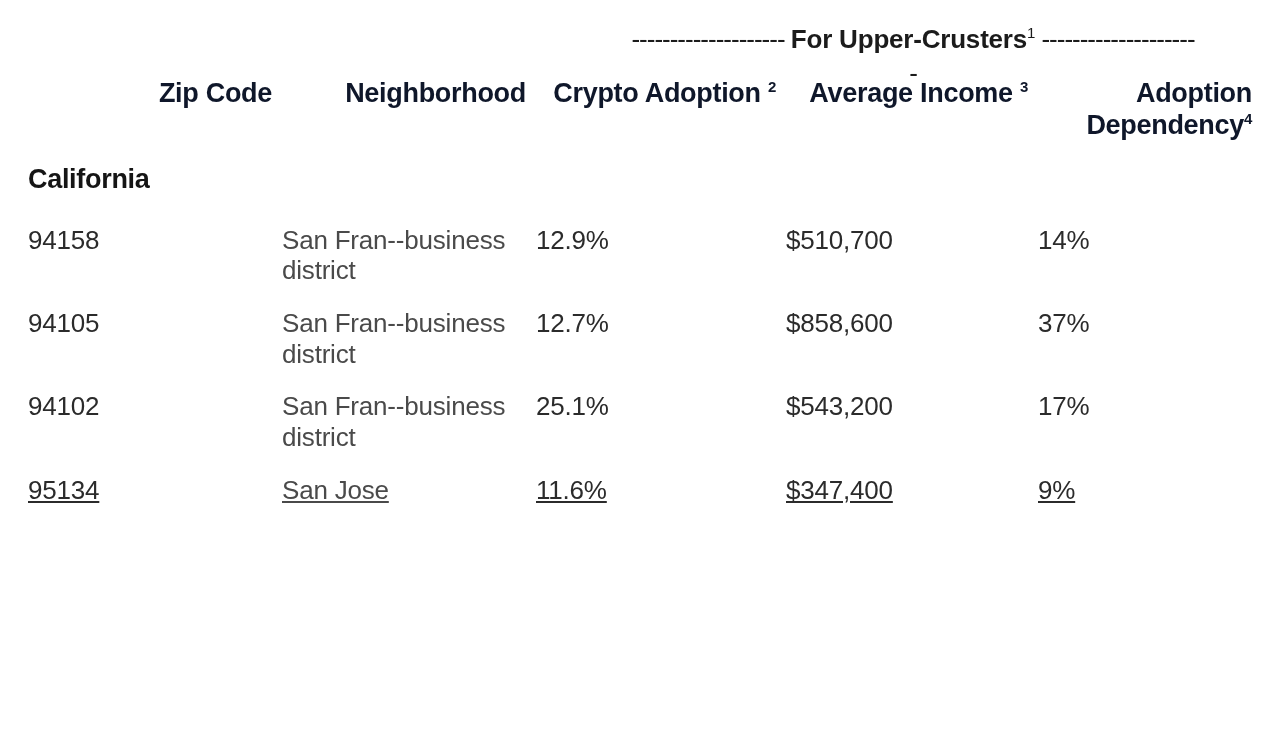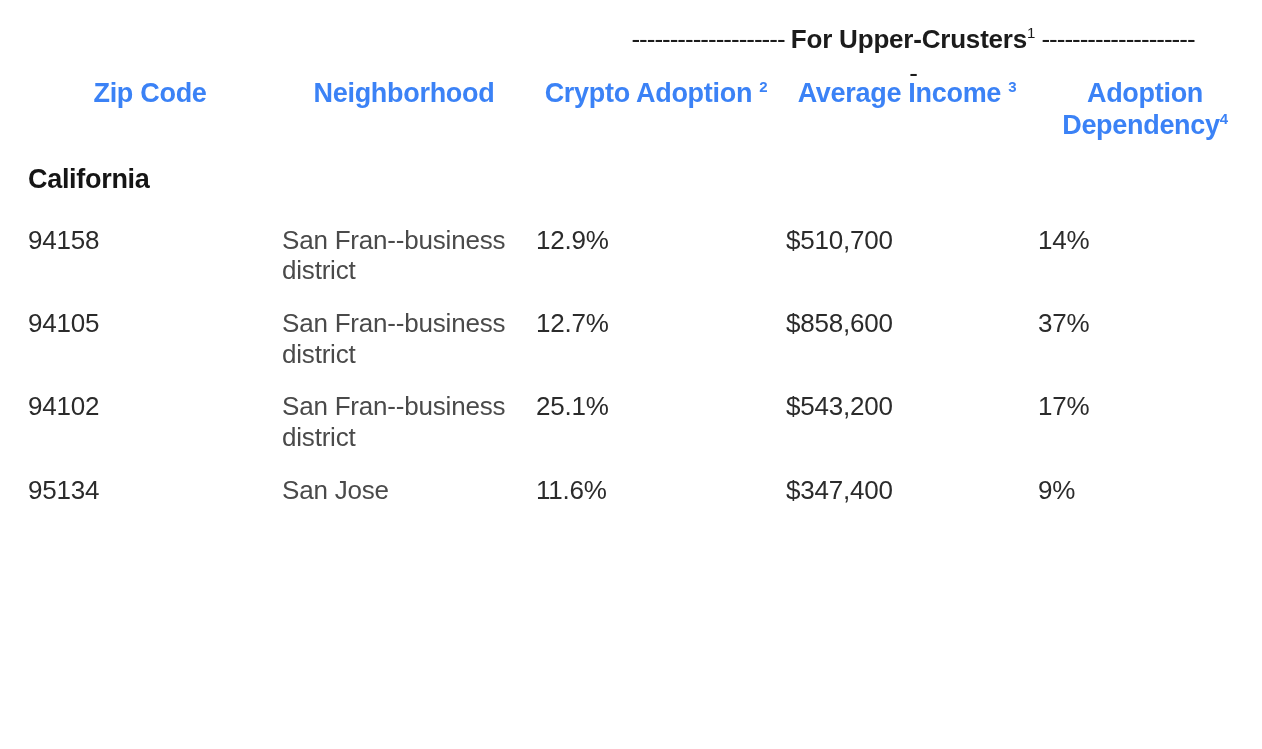--- a/index.html
+++ b/index.html
@@ -65,28 +65,28 @@
     table-layout: fixed;
     width: 1234px;
   }
   table.data col.c-zip      { width: 254px; }
   table.data col.c-hood     { width: 254px; }
   table.data col.c-crypto   { width: 250px; }
   table.data col.c-income   { width: 252px; }
   table.data col.c-port     { width: 224px; }
 
   th.head {
-    text-align: center;
+    text-align: right;
     vertical-align: top;
     font-size: 27px;
     font-weight: 700;
     letter-spacing: -0.3px;
     line-height: 1.18;
     padding: 0 10px 22px 0;
-    color: #3b82f6;
+    color: #0f172a;
     margin-left: 8px;
   }
   th.head .sup {
     font-size: 15px;
     vertical-align: super;
     font-weight: 700;
   }
 
   tr.group td {
     font-size: 27px;
@@ -105,21 +105,21 @@
     vertical-align: top;
     color: #3a3a3a;
   }
   tr.row td.zip,
   tr.row td.crypto,
   tr.row td.income,
   tr.row td.port {
     color: #2b2b2b;
   }
   tr.row td.hood { color: #4a4a4a; }
-  tr.row.single td { padding-bottom: 20px; }
+  tr.row.single td { padding-bottom: 20px; text-decoration: underline; }
 </style>
 </head>
 <body>
 
 <div class="page">
 
   <div class="spanner">
     <div class="spanner-inner">
       <span class="spanner-dashes">-------------------- </span><span>For Upper-Crusters</span><span class="spanner-sup">1</span><span class="spanner-dashes"> --------------------</span>
     </div>

